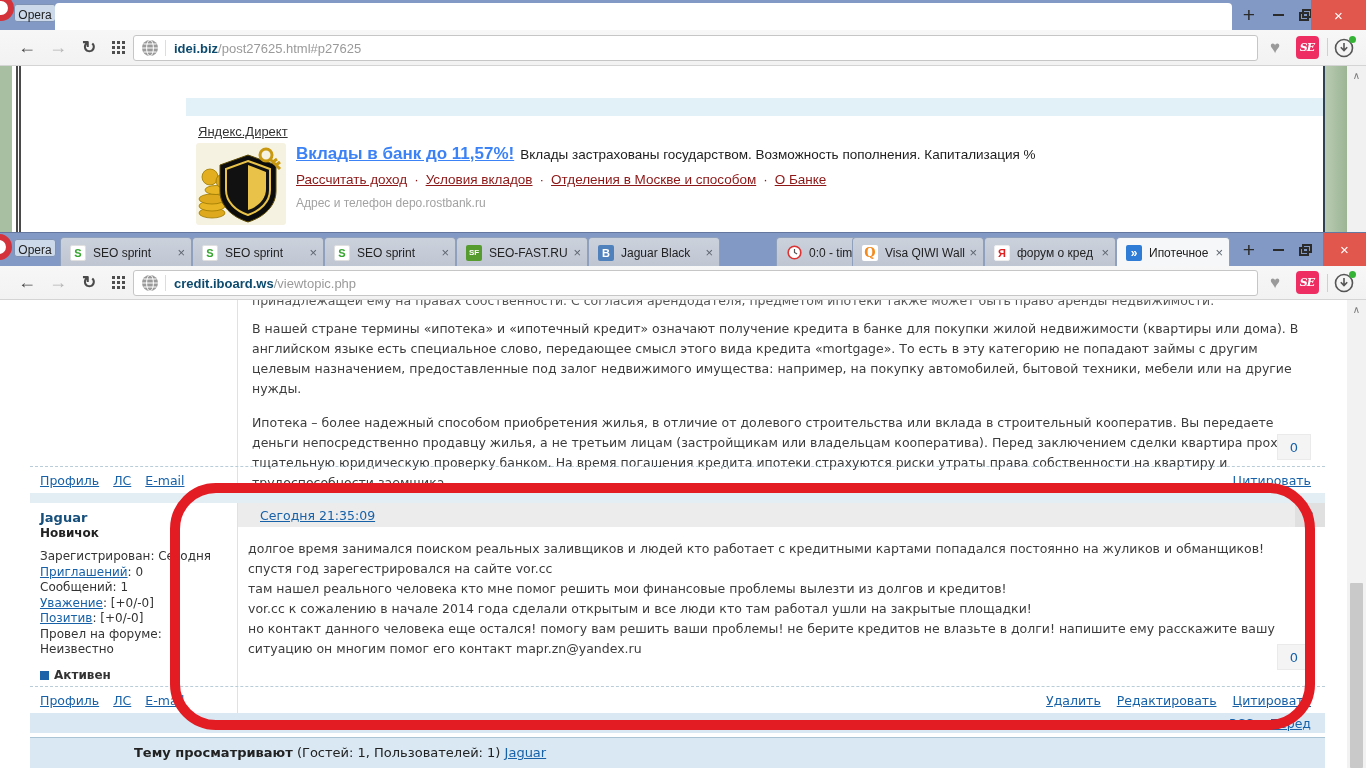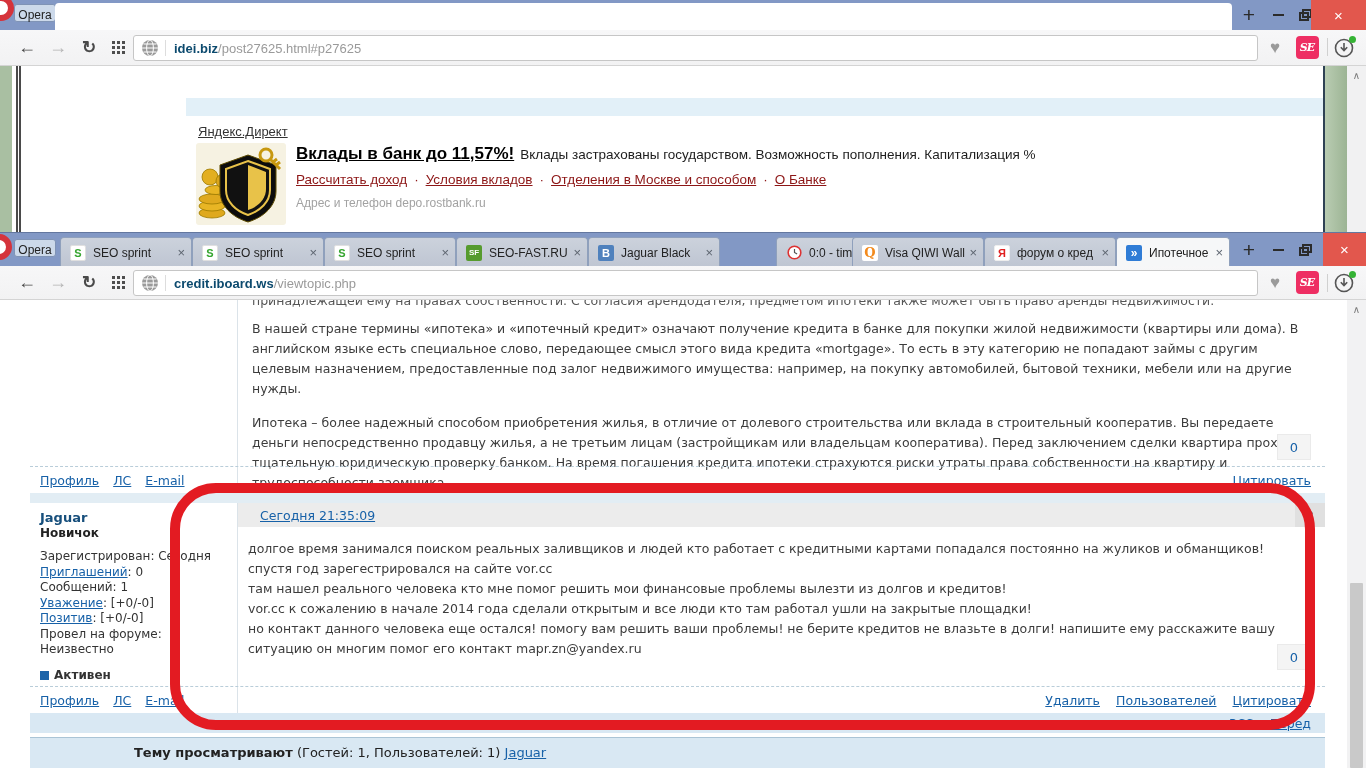--- a/index.html
+++ b/index.html
@@ -42,21 +42,21 @@
   .w1row1{position:absolute;left:22px;top:0;width:1303px;height:31px;background:#e7f3f8;border-bottom:1px solid #9db3c0;}
   .w1row2{position:absolute;left:22px;top:32px;width:1303px;bottom:0;}
   .w1col-l{position:absolute;left:0;top:0;bottom:0;width:163px;border-right:1px solid #9db3c0;}
   .offline{color:#b02020;font-size:12px;text-align:center;line-height:30px;}
   .sponsor-cell{background:#edf6fa;text-align:center;font-weight:bold;font-size:13px;color:#222;padding-top:9px;}
   .w1ad{position:absolute;left:164px;right:0;top:0;bottom:0;background:#fff;}
   .w1ad .topband{position:absolute;left:0;right:0;top:0;height:18px;background:#e2f0f8;}
   .yd-link{position:absolute;left:12px;top:26px;font-size:13px;color:#333;text-decoration:underline;}
   .ad-img{position:absolute;left:10px;top:45px;width:90px;height:82px;}
   .ad-head{position:absolute;left:110px;top:46px;font-size:17px;white-space:nowrap;}
-  .ad-head .hl{color:#000000;font-weight:bold;text-decoration:underline;}
+  .ad-head .hl{color:#3b82f6;font-weight:bold;text-decoration:underline;}
   .ad-head .desc{color:#1d1d1d;font-size:13.5px;font-weight:normal;margin-left:6px;}
   .ad-links{position:absolute;left:110px;top:74px;font-size:13.5px;color:#8d1616;white-space:nowrap;}
   .ad-links a{color:#8d1616;text-decoration:underline;}
   .ad-links .dot{color:#8d1616;margin:0 7px;text-decoration:none;}
   .ad-contact{position:absolute;left:110px;top:98px;font-size:12px;color:#a2a2a2;}
   .person-ico{position:absolute;left:14px;top:7px;}
   .green-arrow{position:absolute;right:14px;top:6px;}
   .scrollbar{position:absolute;background:#f1f1f2;}
   .scr-arrow{display:block;text-align:center;color:#7a7a7a;font-size:10px;padding-top:4px;}
   .scr-thumb{position:absolute;left:3px;width:13px;background:#c9c9c9;border-radius:1px;}
@@ -415,21 +415,21 @@
           </div>
           <div class="score-box" style="right:14px;top:141px;">0</div>
           <div class="post-footer">
             <div class="pf-left">
               <span class="flink">Профиль</span>
               <span class="flink">ЛС</span>
               <span class="flink">E-mail</span>
             </div>
             <div class="pf-right">
               <span class="flink">Удалить</span>
-              <span class="flink">Пользователей</span>
+              <span class="flink">Редактировать</span>
               <span class="flink">Цитировать</span>
             </div>
           </div>
         </div>
 
         <div class="rss-band" style="height:20px;">
           <span class="flink">RSS</span>
           <span class="flink">Перед</span>
         </div>
         <div style="height:4px;background:#fff;"></div>

